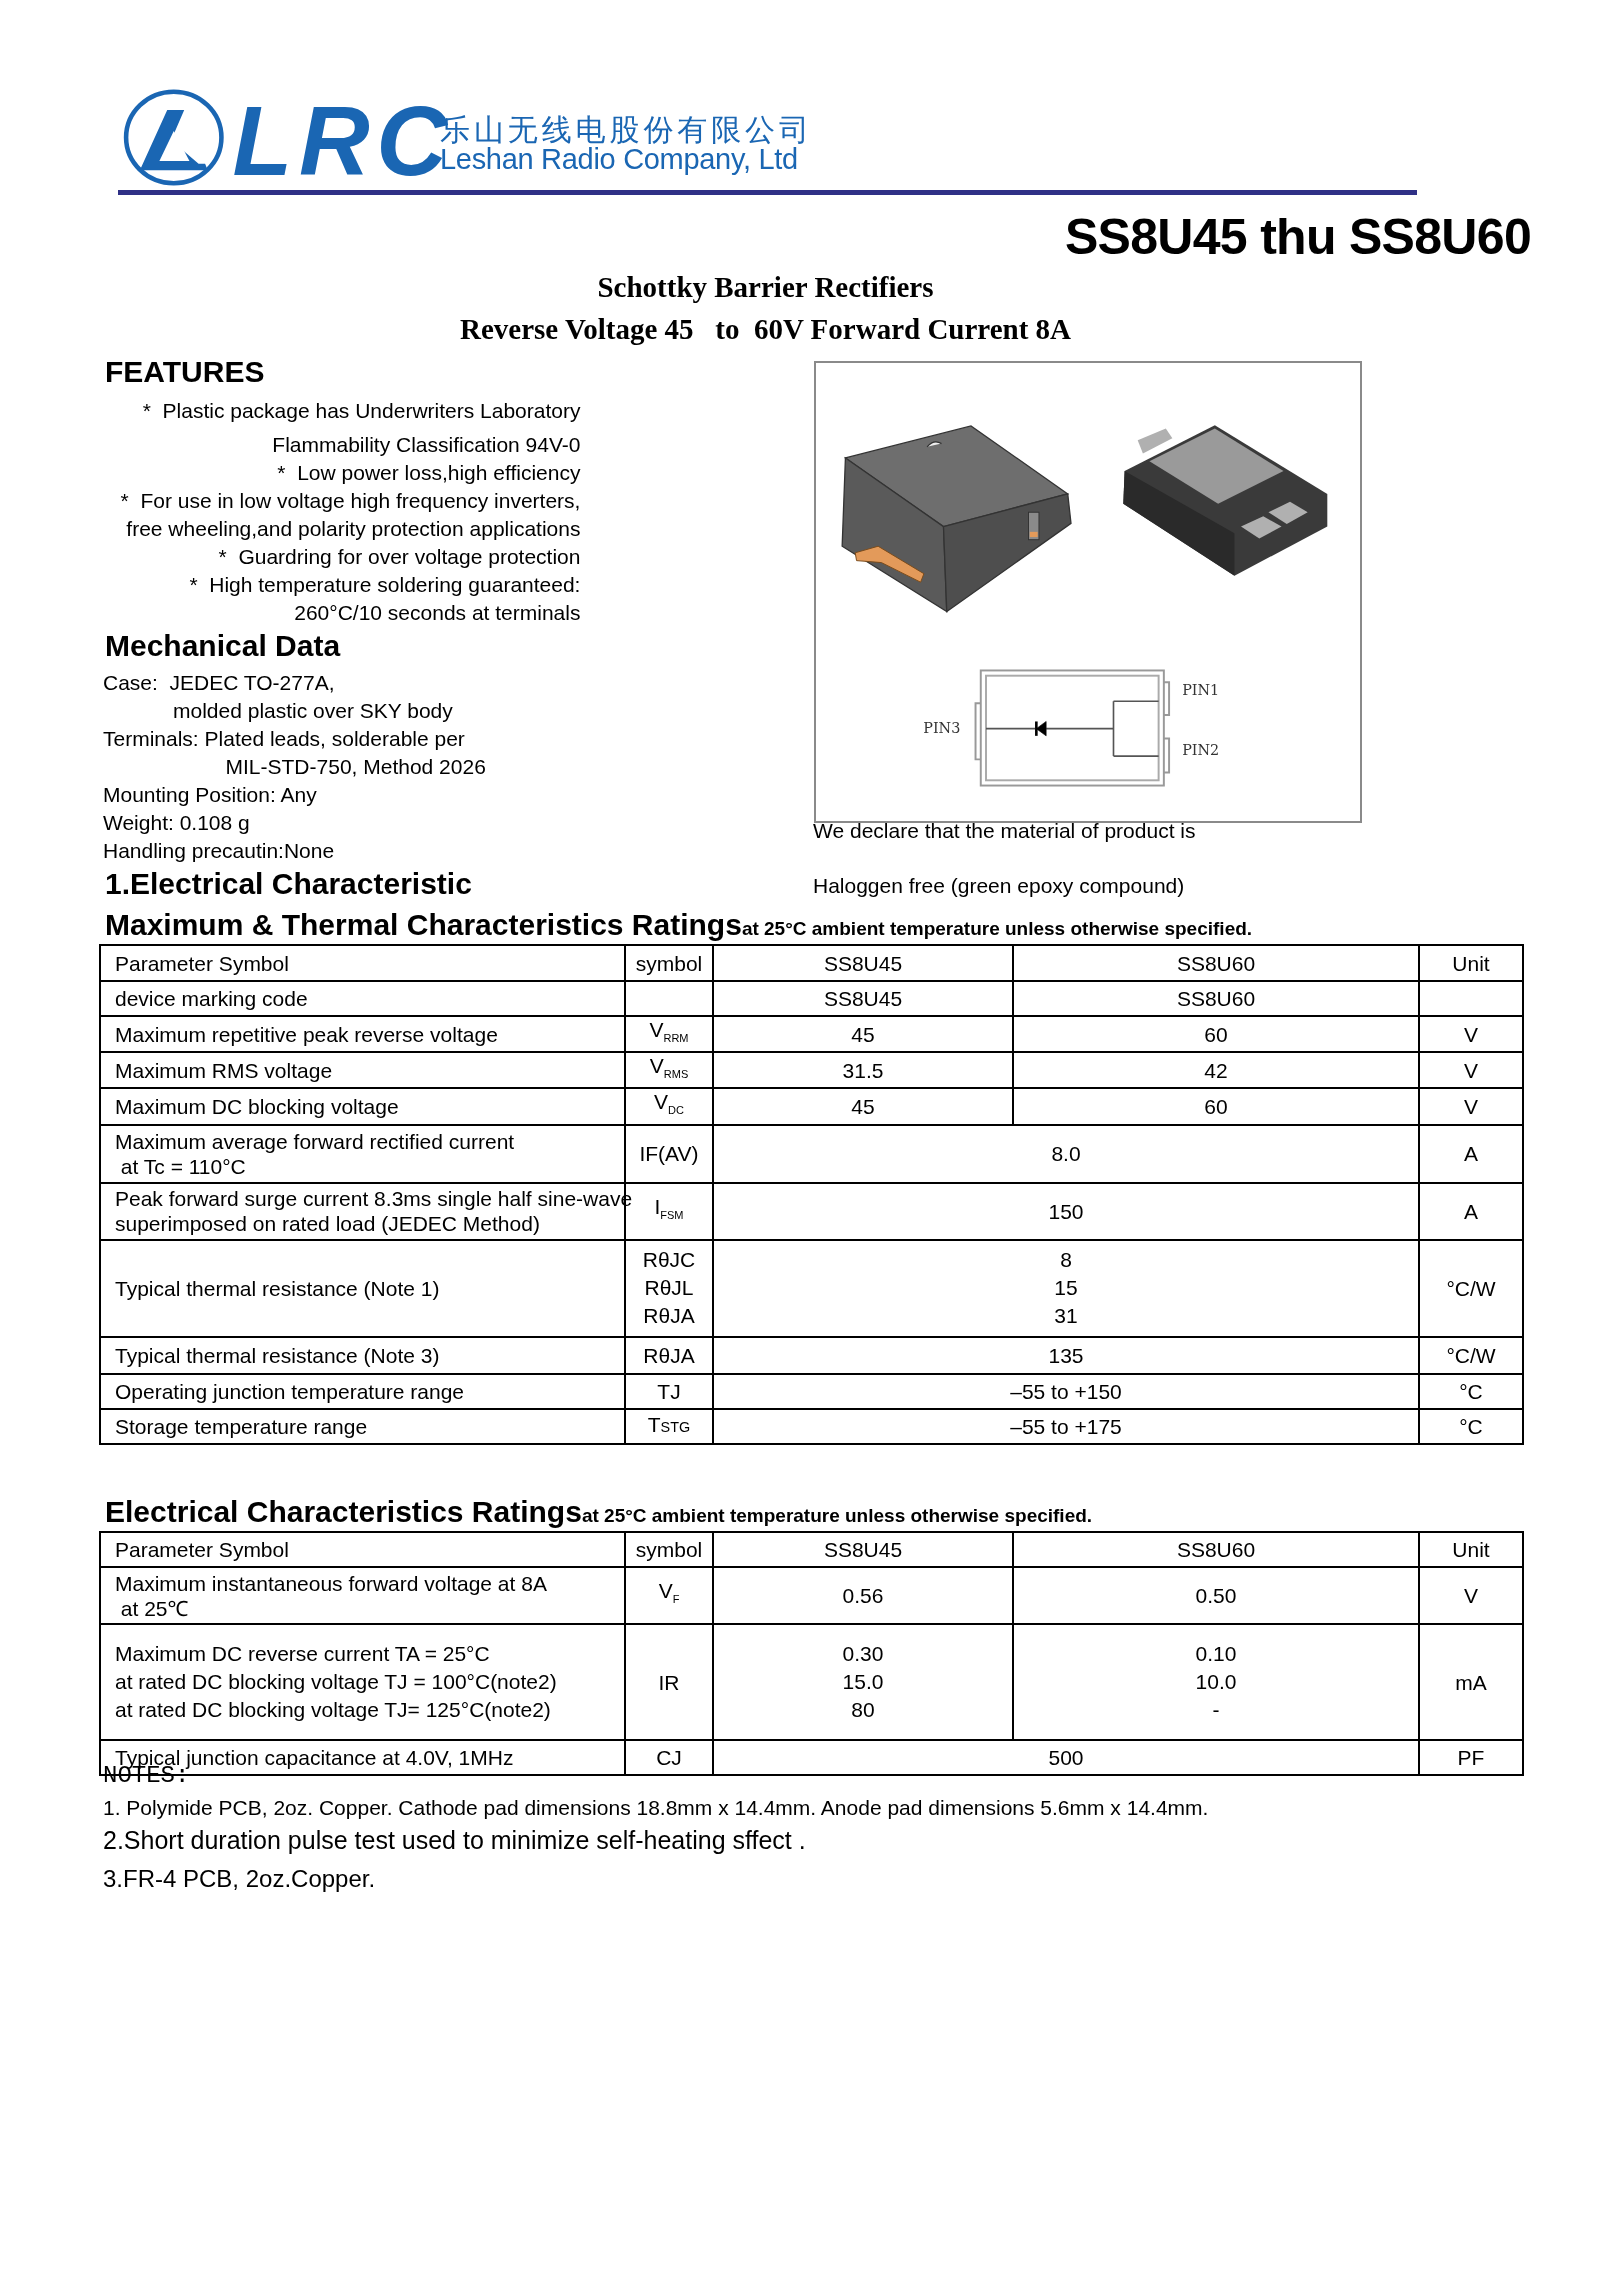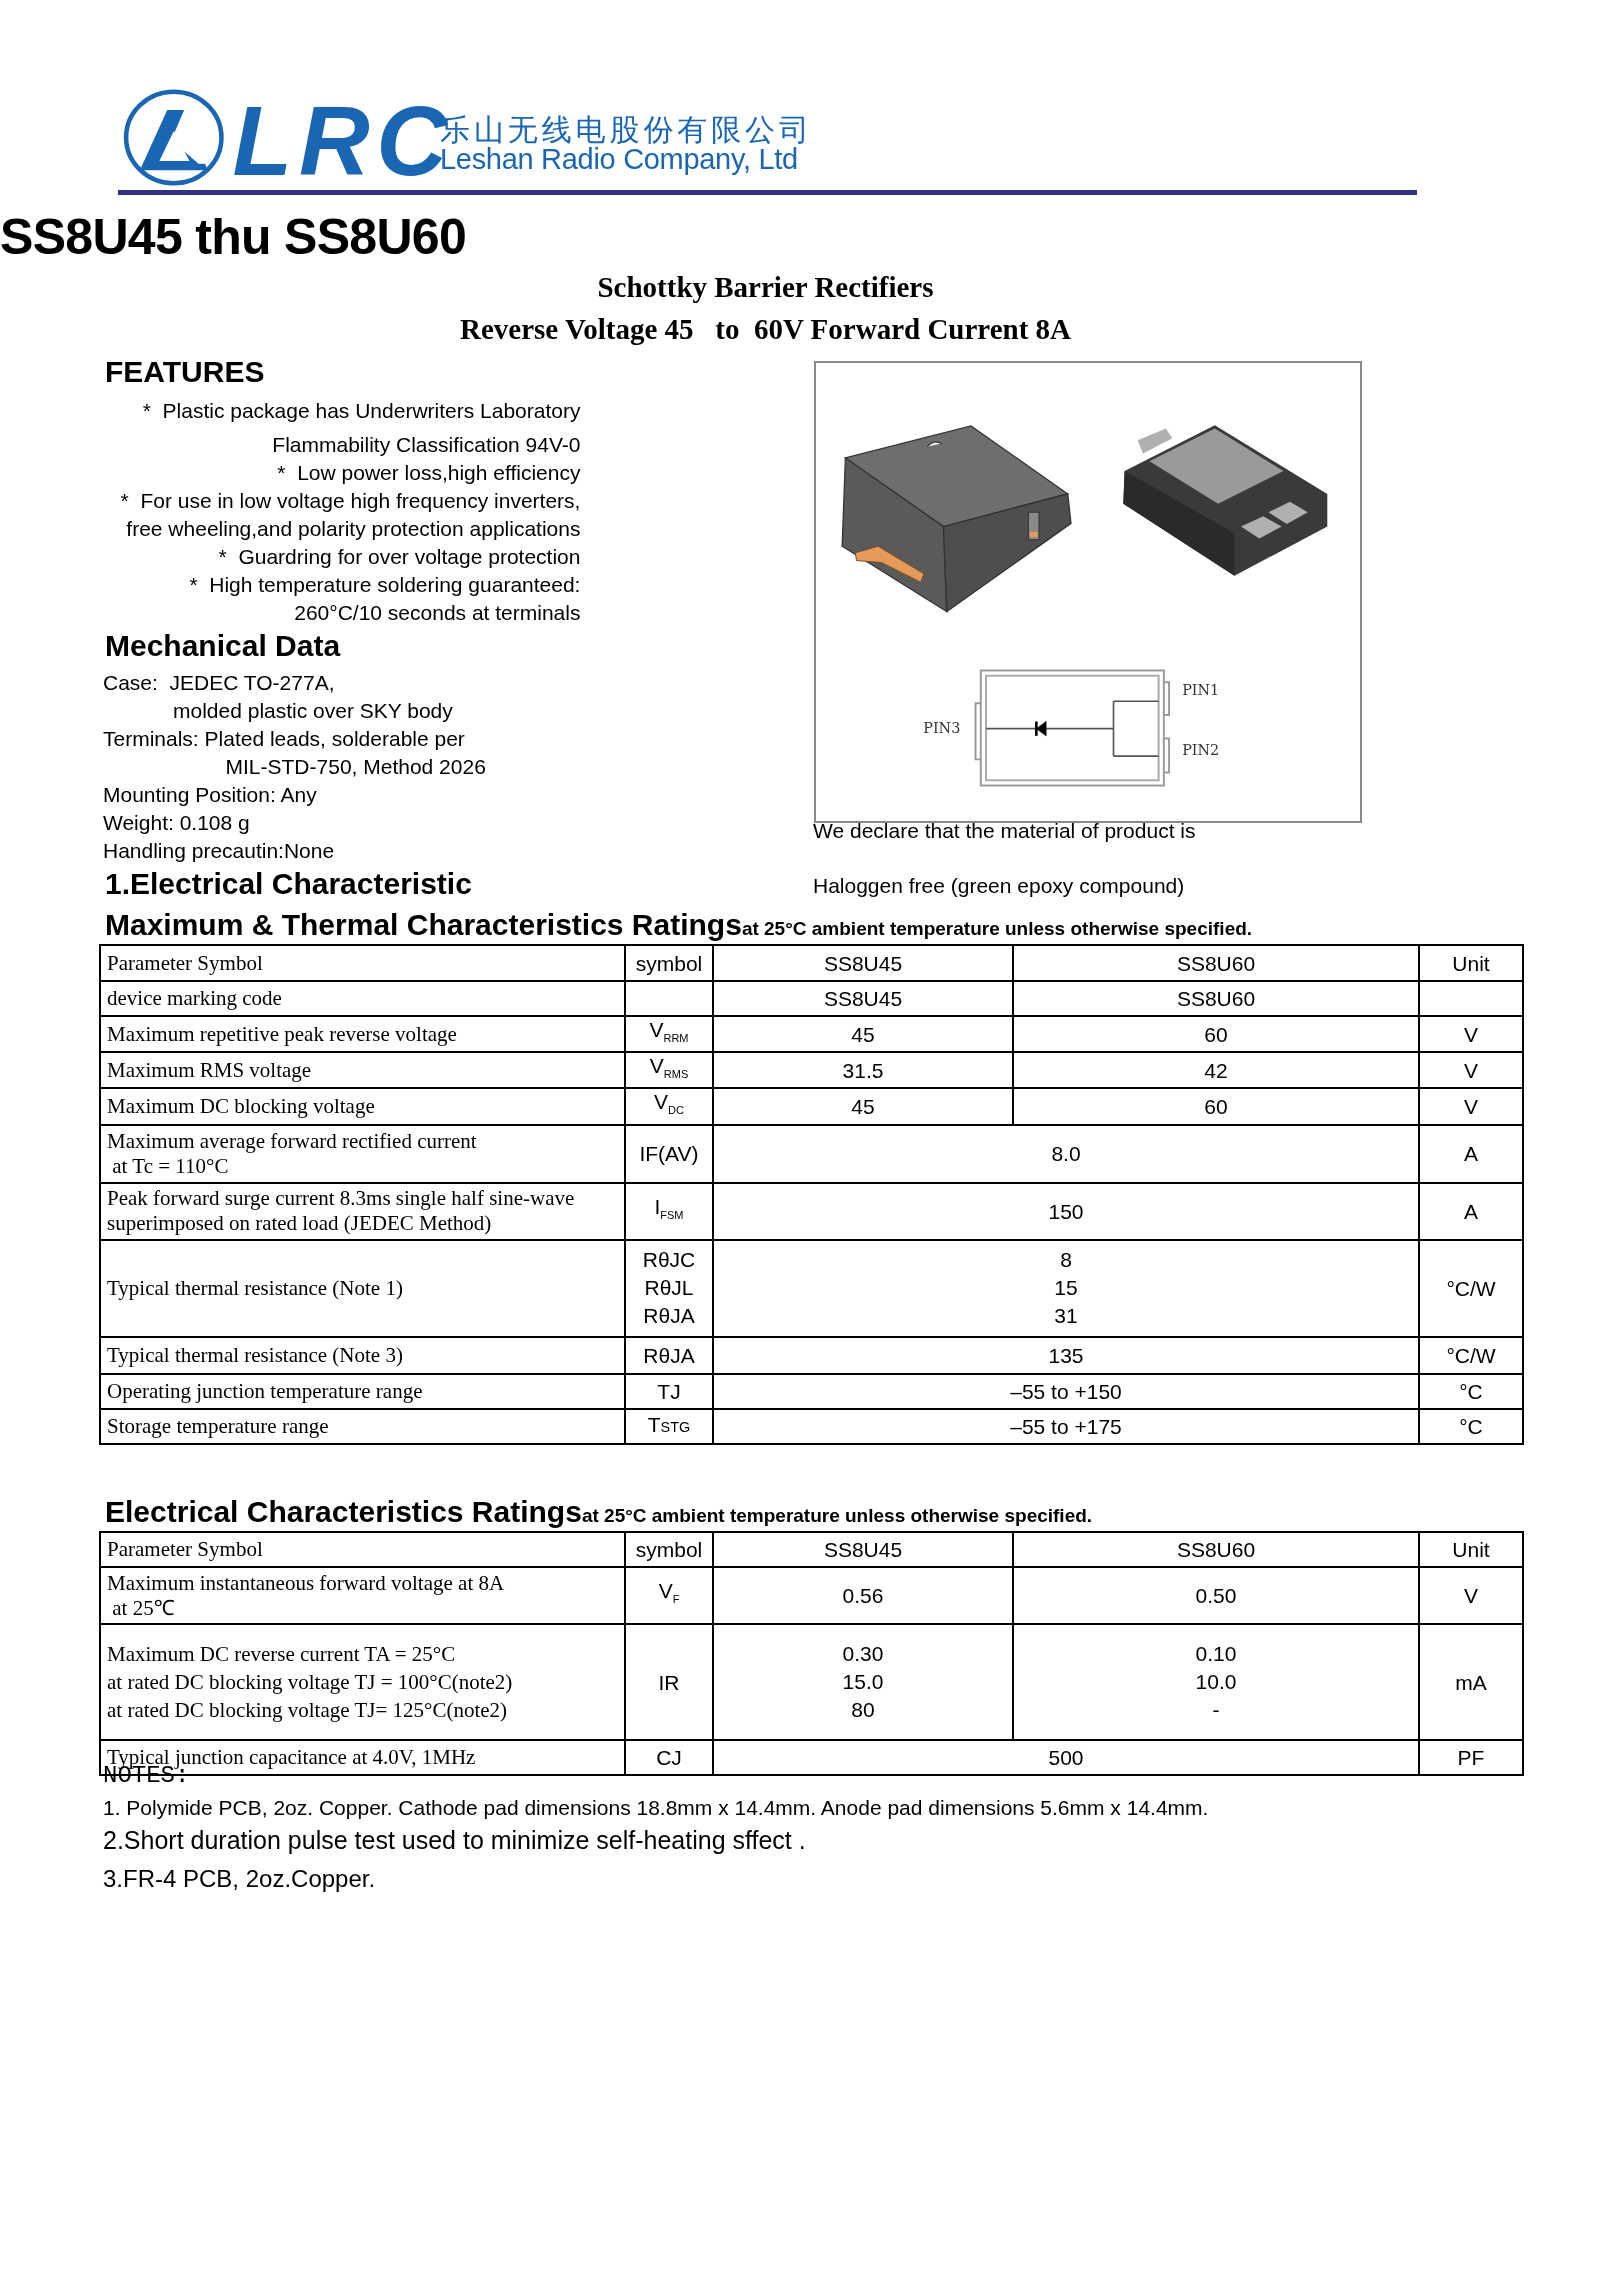--- a/index.html
+++ b/index.html
@@ -4,32 +4,32 @@
 <style>
   html, body { margin:0; padding:0; background:#fff; }
   body { width:1623px; height:2295px; position:relative; overflow:hidden;
          font-family:"Liberation Sans", sans-serif; color:#000; }
   .abs { position:absolute; }
   
   .logo-wrap { left:121px; top:84px; width:654px; height:111px; }
   .hr-line { left:118px; top:190px; width:1299px; height:4.6px; background:#2f3086; }
   .cn-name { left:440px; top:110px; font-family:"DejaVu Serif","Liberation Serif",serif; font-size:30px; color:#1a66b3; letter-spacing:3.9px; white-space:nowrap; }
   .en-name { left:440px; top:143px; font-size:29px; color:#1a66b3; white-space:nowrap; letter-spacing:-0.3px; }
-  .title { left:0; width:1531px; top:208px; text-align:left; font-weight:bold; font-size:50px; letter-spacing:-0.7px; }
+  .title { left:0; width:1531px; top:208px; text-align:right; font-weight:bold; font-size:50px; letter-spacing:-0.7px; }
   .subtitle { left:0; width:1531px; top:271px; text-align:center; font-family:"Liberation Serif", serif; font-weight:bold; font-size:29px; }
   .subtitle2 { left:0; width:1531px; top:313px; text-align:center; font-family:"Liberation Serif", serif; font-weight:bold; font-size:29px; white-space:pre; }
   .h2 { font-weight:bold; font-size:30px; white-space:nowrap; }
   .body-line { font-size:21px; white-space:pre; line-height:28px; }
   .figure-box { left:814px; top:361px; width:548px; height:462px; border:2px solid #8a8a8a; box-sizing:border-box; background:#fff; }
   .decl { left:813px; font-size:21px; white-space:nowrap; }
   
   table.spec { position:absolute; left:99px; border-collapse:collapse; table-layout:fixed; }
   table.spec td { border:2.6px solid #000; padding:0 2.6px; font-size:21px; vertical-align:middle; line-height:25px; }
   table.spec td.c { text-align:center; }
-  table.spec td.l { text-align:left; padding-left:6px;font-family:Liberation Serif, serif; }
+  table.spec td.l { text-align:left; padding-left:14px; }
   .sub { font-size:11px; vertical-align:-5.2px; }
   .small-caps { font-size:14.4px; }
   .caption-small { font-weight:bold; font-size:19px; }
   .notes { left:103px; white-space:nowrap; }
 </style>
 </head>
 <body>
 
 <div class="abs logo-wrap">
   <svg width="654" height="111" viewBox="0 0 1000 170">

